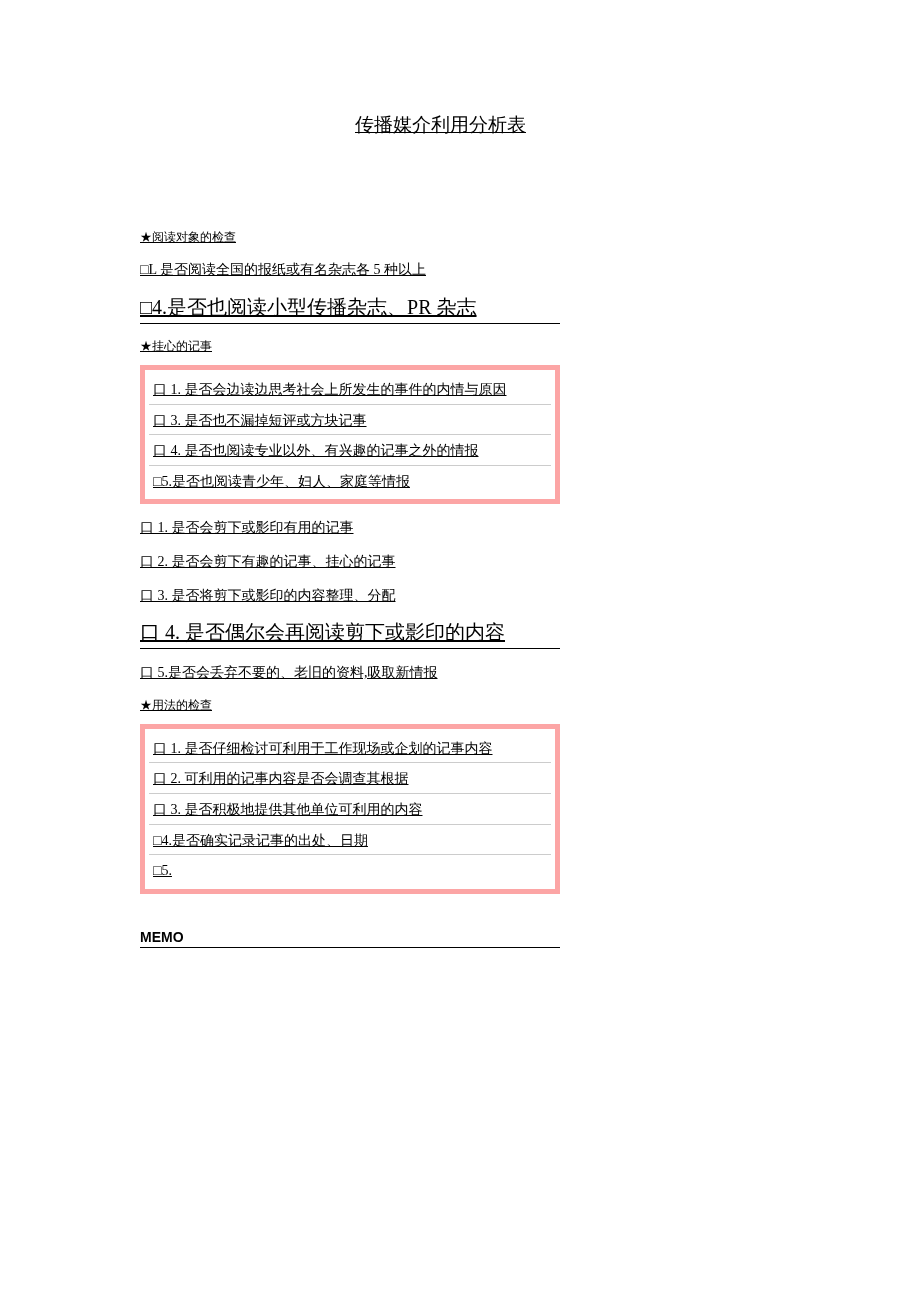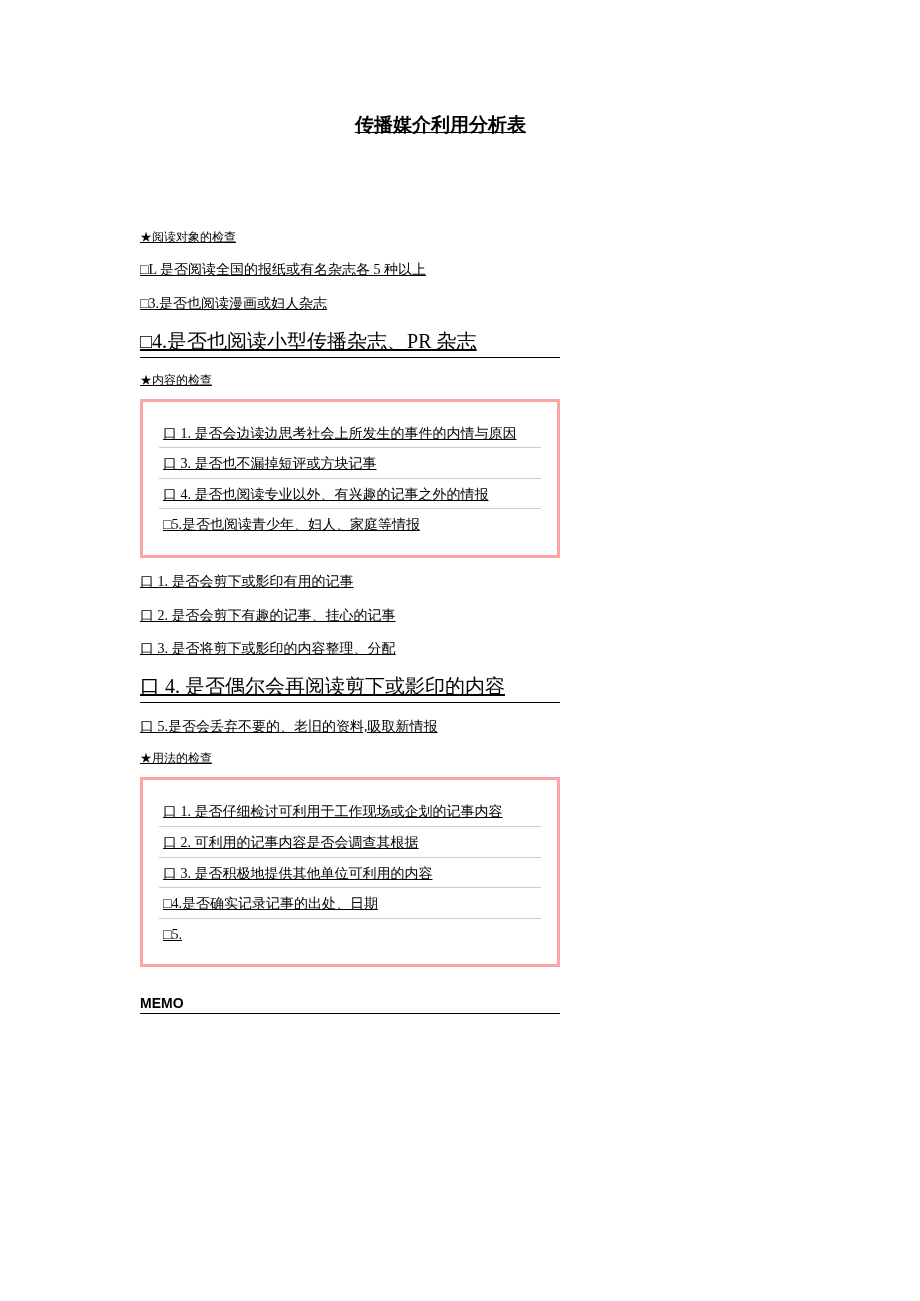--- a/index.html
+++ b/index.html
@@ -14,54 +14,54 @@
       color: #000000;
       width: 920px;
       padding: 110px 140px 100px 140px;
     }
     .title-wrapper {
       margin-left: 215px;
       margin-bottom: 85px;
     }
     .title {
       font-size: 19px;
-      font-weight: bold;
+      font-weight: normal;
       text-decoration: underline;
       line-height: 1.6;
       display: inline-block;
       width: 180px;
     }
     .section-heading {
       font-size: 12px;
       text-decoration: underline;
       margin-bottom: 10px;
       padding-top: 4px;
     }
     .item {
       font-size: 14px;
       text-decoration: underline;
       margin-bottom: 10px;
       line-height: 1.4;
       padding-top: 4px;
     }
     .boxed-group {
-      border: 3px solid #fca5a5;
+      border: 5px solid #fca5a5;
       margin-bottom: 10px;
-      padding: 16px;
+      padding: 4px;
       width: 420px;
     }
     .boxed-group .item {
       margin-bottom: 0;
       padding: 6px 4px 4px 4px;
     }
     .boxed-group .item:not(:last-child) {
       border-bottom: 1px solid #cccccc;
     }
     .memo-section {
-      margin-top: 28px;
+      margin-top: 35px;
     }
     .memo-label {
       font-weight: bold;
       font-family: "SimHei", "黑体", sans-serif;
       font-size: 14px;
       display: inline-block;
       border-bottom: 1px solid #000;
       width: 420px;
       padding-bottom: 2px;
     }
@@ -79,26 +79,25 @@
 </head>
 <body>
 
 <div class="title-wrapper">
   <div class="title">传播媒介利用分析表</div>
 </div>
 
 <div>
   <div class="section-heading">★阅读对象的检查</div>
   <div class="item">□L 是否阅读全国的报纸或有名杂志各 5 种以上</div>
-  <div class="item">□3.是否也阅读漫画或妇人杂志</div>
   <div class="wide-underline">□4.是否也阅读小型传播杂志、PR 杂志</div>
 </div>
 
 <div>
-  <div class="section-heading">★内容的检查</div>
+  <div class="section-heading">★挂心的记事</div>
   <div class="boxed-group">
     <div class="item">口 1. 是否会边读边思考社会上所发生的事件的内情与原因</div>
     <div class="item">口 3. 是否也不漏掉短评或方块记事</div>
     <div class="item">口 4. 是否也阅读专业以外、有兴趣的记事之外的情报</div>
     <div class="item">□5.是否也阅读青少年、妇人、家庭等情报</div>
   </div>
 </div>
 
 <div>
   <div class="item">口 1. 是否会剪下或影印有用的记事</div>

